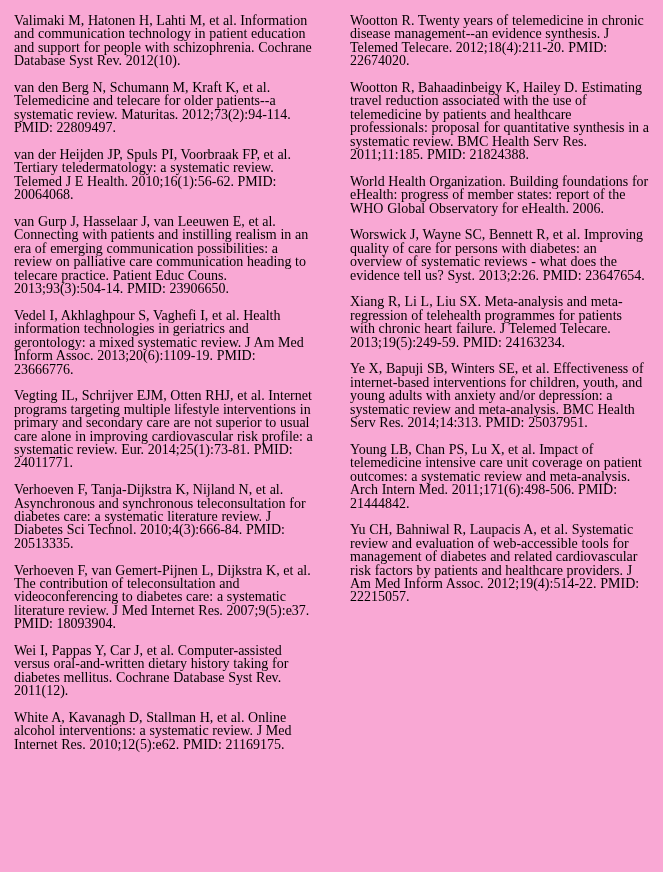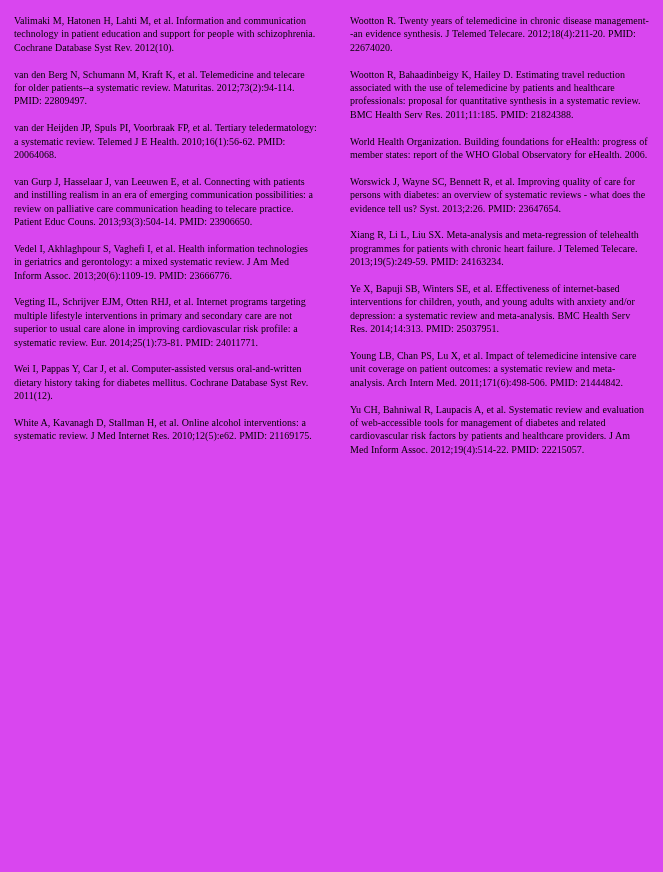--- a/index.html
+++ b/index.html
@@ -4,24 +4,24 @@
 <style>
   html, body {
     margin: 0;
     padding: 0;
     background: #ffffff;
   }
   .page {
     position: relative;
     width: 663px;
     height: 872px;
-    background: #d946ef;
+    background: #f9a8d4;
     overflow: hidden;
     font-family: "Liberation Serif", "DejaVu Serif", serif;
-    font-size: 10px;
+    font-size: 14px;
     line-height: 13.4px;
     color: #000000;
   }
   .col {
     position: absolute;
     top: 14px;
   }
   .col-left {
     left: 14px;
     width: 304px;
@@ -40,20 +40,22 @@
 <body>
 
 <div class="page">
   <div class="col col-left">
     <p class="ref">Valimaki M, Hatonen H, Lahti M, et al. Information and communication technology in patient education and support for people with schizophrenia. Cochrane Database Syst Rev. 2012(10).</p>
     <p class="ref">van den Berg N, Schumann M, Kraft K, et al. Telemedicine and telecare for older patients--a systematic review. Maturitas. 2012;73(2):94-114. PMID: 22809497.</p>
     <p class="ref">van der Heijden JP, Spuls PI, Voorbraak FP, et al. Tertiary teledermatology: a systematic review. Telemed J E Health. 2010;16(1):56-62. PMID: 20064068.</p>
     <p class="ref">van Gurp J, Hasselaar J, van Leeuwen E, et al. Connecting with patients and instilling realism in an era of emerging communication possibilities: a review on palliative care communication heading to telecare practice. Patient Educ Couns. 2013;93(3):504-14. PMID: 23906650.</p>
     <p class="ref">Vedel I, Akhlaghpour S, Vaghefi I, et al. Health information technologies in geriatrics and gerontology: a mixed systematic review. J Am Med Inform Assoc. 2013;20(6):1109-19. PMID: 23666776.</p>
     <p class="ref">Vegting IL, Schrijver EJM, Otten RHJ, et al. Internet programs targeting multiple lifestyle interventions in primary and secondary care are not superior to usual care alone in improving cardiovascular risk profile: a systematic review. Eur. 2014;25(1):73-81. PMID: 24011771.</p>
+    <p class="ref">Verhoeven F, Tanja-Dijkstra K, Nijland N, et al. Asynchronous and synchronous teleconsultation for diabetes care: a systematic literature review. J Diabetes Sci Technol. 2010;4(3):666-84. PMID: 20513335.</p>
+    <p class="ref">Verhoeven F, van Gemert-Pijnen L, Dijkstra K, et al. The contribution of teleconsultation and videoconferencing to diabetes care: a systematic literature review. J Med Internet Res. 2007;9(5):e37. PMID: 18093904.</p>
     <p class="ref">Wei I, Pappas Y, Car J, et al. Computer-assisted versus oral-and-written dietary history taking for diabetes mellitus. Cochrane Database Syst Rev. 2011(12).</p>
     <p class="ref">White A, Kavanagh D, Stallman H, et al. Online alcohol interventions: a systematic review. J Med Internet Res. 2010;12(5):e62. PMID: 21169175.</p>
   </div>
   <div class="col col-right">
     <p class="ref">Wootton R. Twenty years of telemedicine in chronic disease management--an evidence synthesis. J Telemed Telecare. 2012;18(4):211-20. PMID: 22674020.</p>
     <p class="ref">Wootton R, Bahaadinbeigy K, Hailey D. Estimating travel reduction associated with the use of telemedicine by patients and healthcare professionals: proposal for quantitative synthesis in a systematic review. BMC Health Serv Res. 2011;11:185. PMID: 21824388.</p>
     <p class="ref">World Health Organization. Building foundations for eHealth: progress of member states: report of the WHO Global Observatory for eHealth. 2006.</p>
     <p class="ref">Worswick J, Wayne SC, Bennett R, et al. Improving quality of care for persons with diabetes: an overview of systematic reviews - what does the evidence tell us? Syst. 2013;2:26. PMID: 23647654.</p>
     <p class="ref">Xiang R, Li L, Liu SX. Meta-analysis and meta-regression of telehealth programmes for patients with chronic heart failure. J Telemed Telecare. 2013;19(5):249-59. PMID: 24163234.</p>
     <p class="ref">Ye X, Bapuji SB, Winters SE, et al. Effectiveness of internet-based interventions for children, youth, and young adults with anxiety and/or depression: a systematic review and meta-analysis. BMC Health Serv Res. 2014;14:313. PMID: 25037951.</p>

